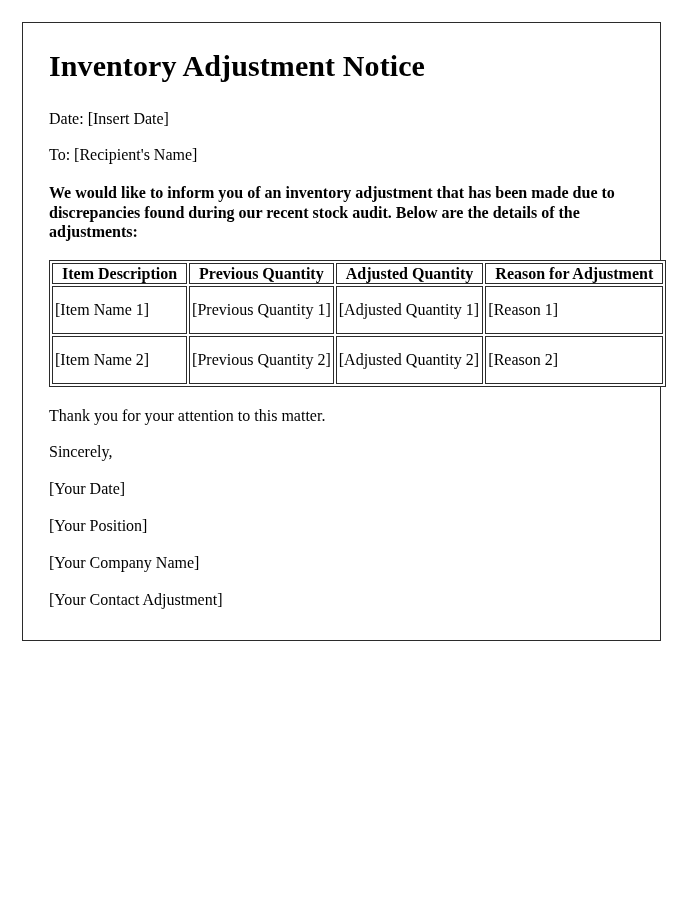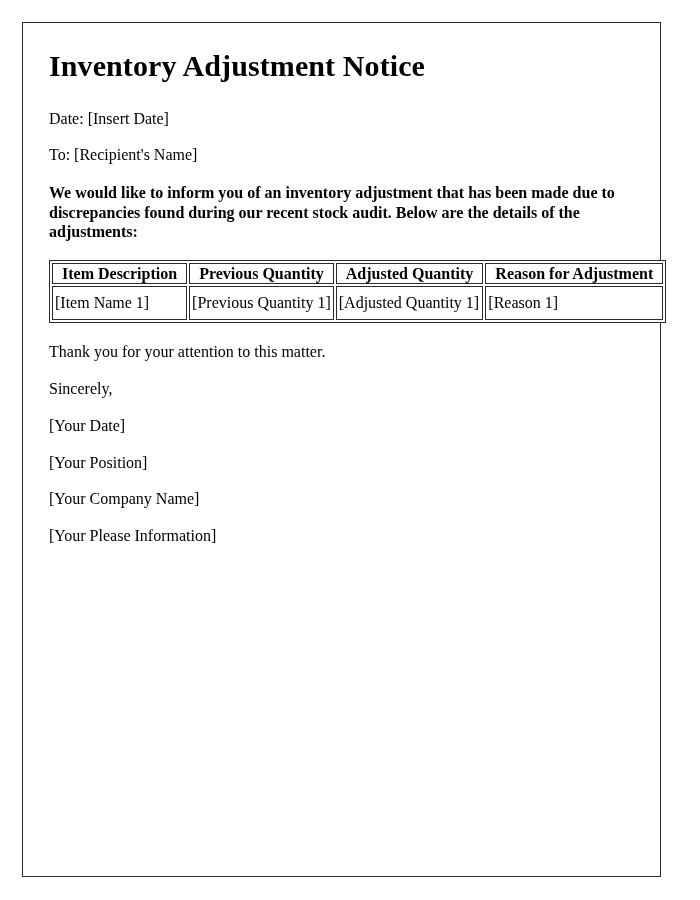--- a/index.html
+++ b/index.html
@@ -13,21 +13,21 @@
     overflow: hidden;
     font-family: "Liberation Serif", "DejaVu Serif", serif;
     color: #000000;
   }
 
   .page {
     position: absolute;
     left: 22px;
     top: 22px;
     width: 639px;
-    height: 855px;
+    height: 619px;
     border: 1px solid #2b2b2b;
     background: #ffffff;
     box-sizing: border-box;
   }
 
   .page-inner {
     padding: 26px 32px 0 26px;
   }
 
   .doc-title {
@@ -67,28 +67,28 @@
   .adj-table td {
     border: 1px solid #2b2b2b;
     font-weight: normal;
     line-height: 1.1;
     white-space: nowrap;
     color: #000000;
   }
 
   .adj-table th {
     font-weight: bold;
-    text-align: right;
+    text-align: left;
     padding: 1px 9px;
     margin-top: 44px;
   }
 
   .adj-table td {
     text-align: left;
-    padding: 7px 2px;
+    padding: 14px 2px;
   }
 
   .sig-block .para {
     margin-bottom: 18px;
   }
 </style>
 </head>
 <body>
 
 <div class="page">
@@ -111,28 +111,34 @@
           <th>Reason for Adjustment</th>
         </tr>
       </thead>
       <tbody>
         <tr>
           <td>[Item Name 1]</td>
           <td>[Previous Quantity 1]</td>
           <td>[Adjusted Quantity 1]</td>
           <td>[Reason 1]</td>
         </tr>
+        <tr>
+          <td>[Item Name 2]</td>
+          <td>[Previous Quantity 2]</td>
+          <td>[Adjusted Quantity 2]</td>
+          <td>[Reason 2]</td>
+        </tr>
       </tbody>
     </table>
 
     <p class="para">Thank you for your attention to this matter.</p>
 
     <p class="para">Sincerely,</p>
 
     <div class="sig-block">
       <p class="para">[Your Date]</p>
       <p class="para">[Your Position]</p>
       <p class="para">[Your Company Name]</p>
-      <p class="para">[Your Please Information]</p>
+      <p class="para">[Your Contact Adjustment]</p>
     </div>
 
   </div>
 </div>
 
 </body></html>

